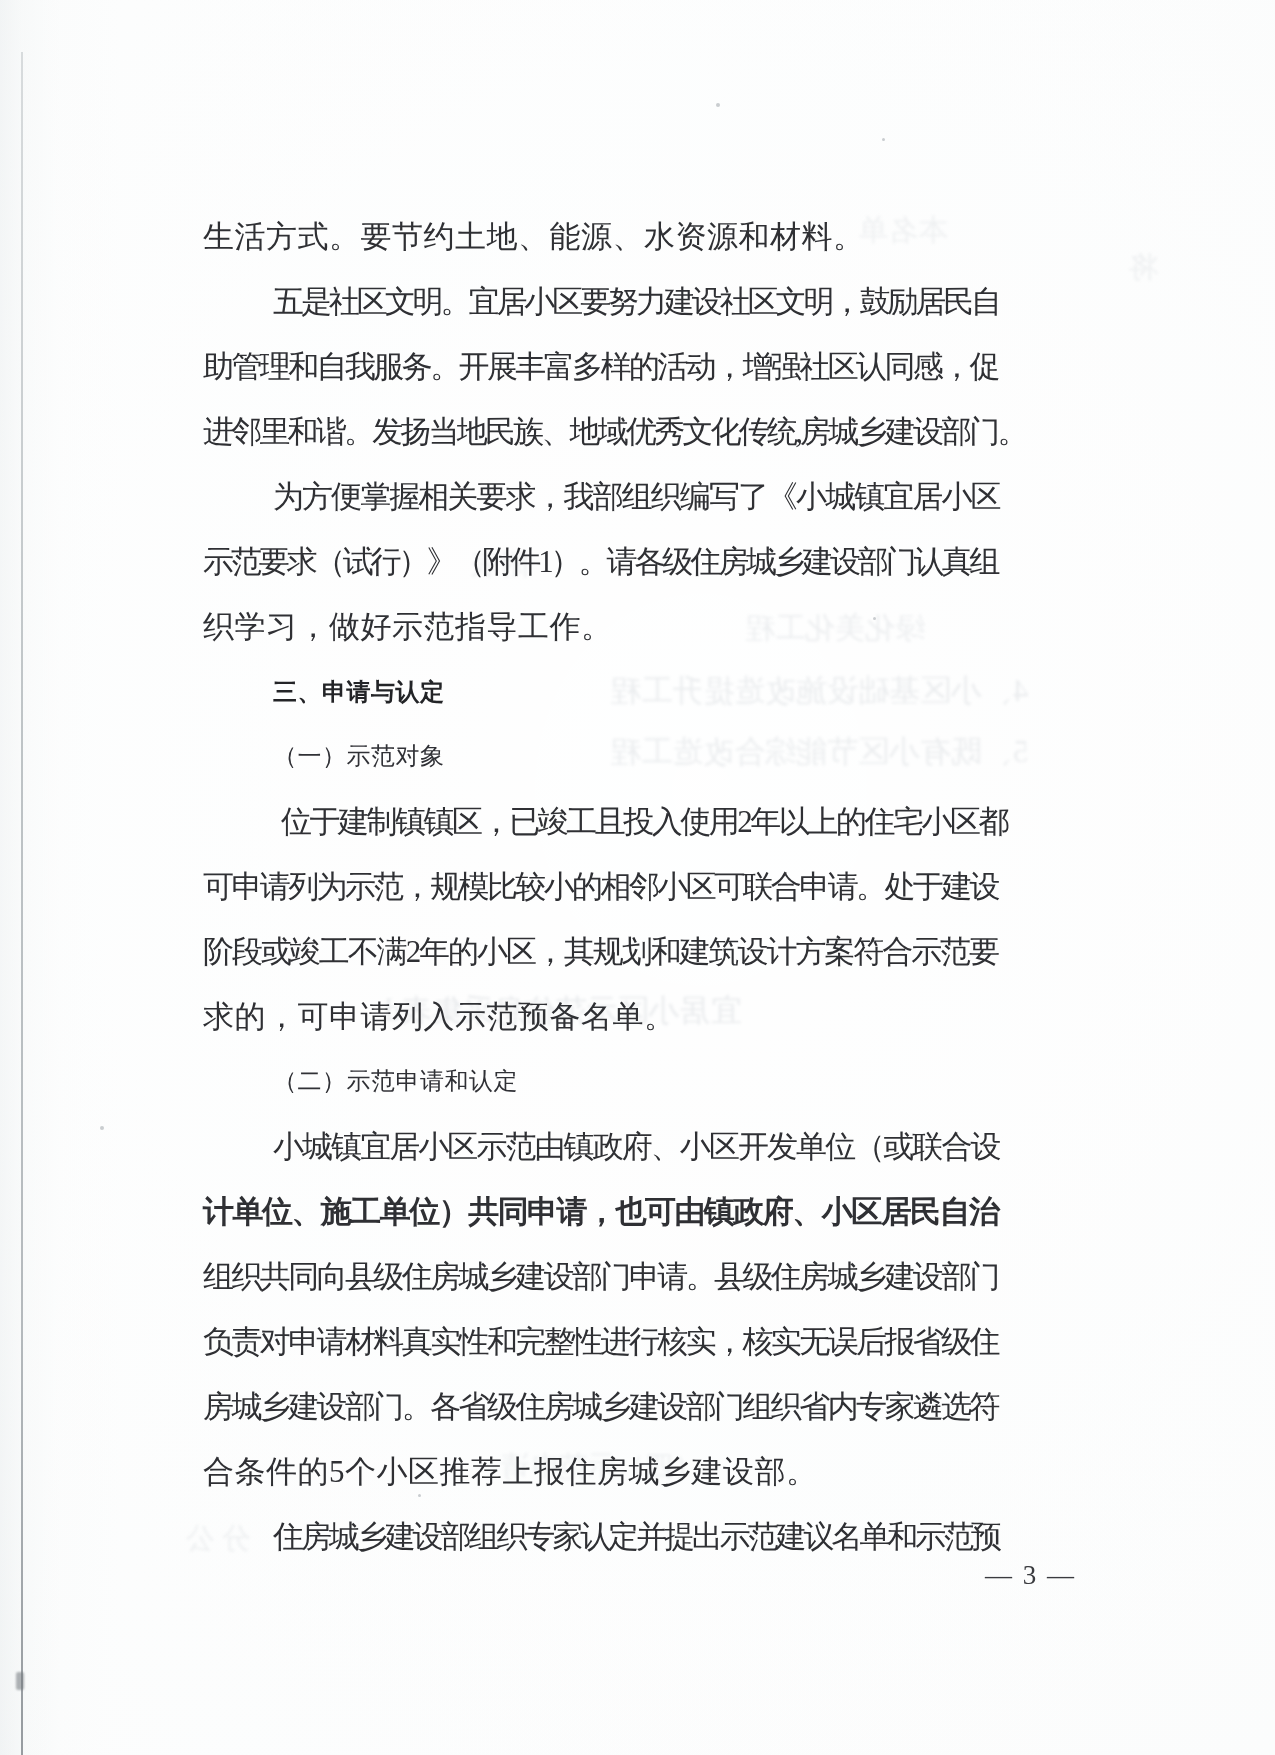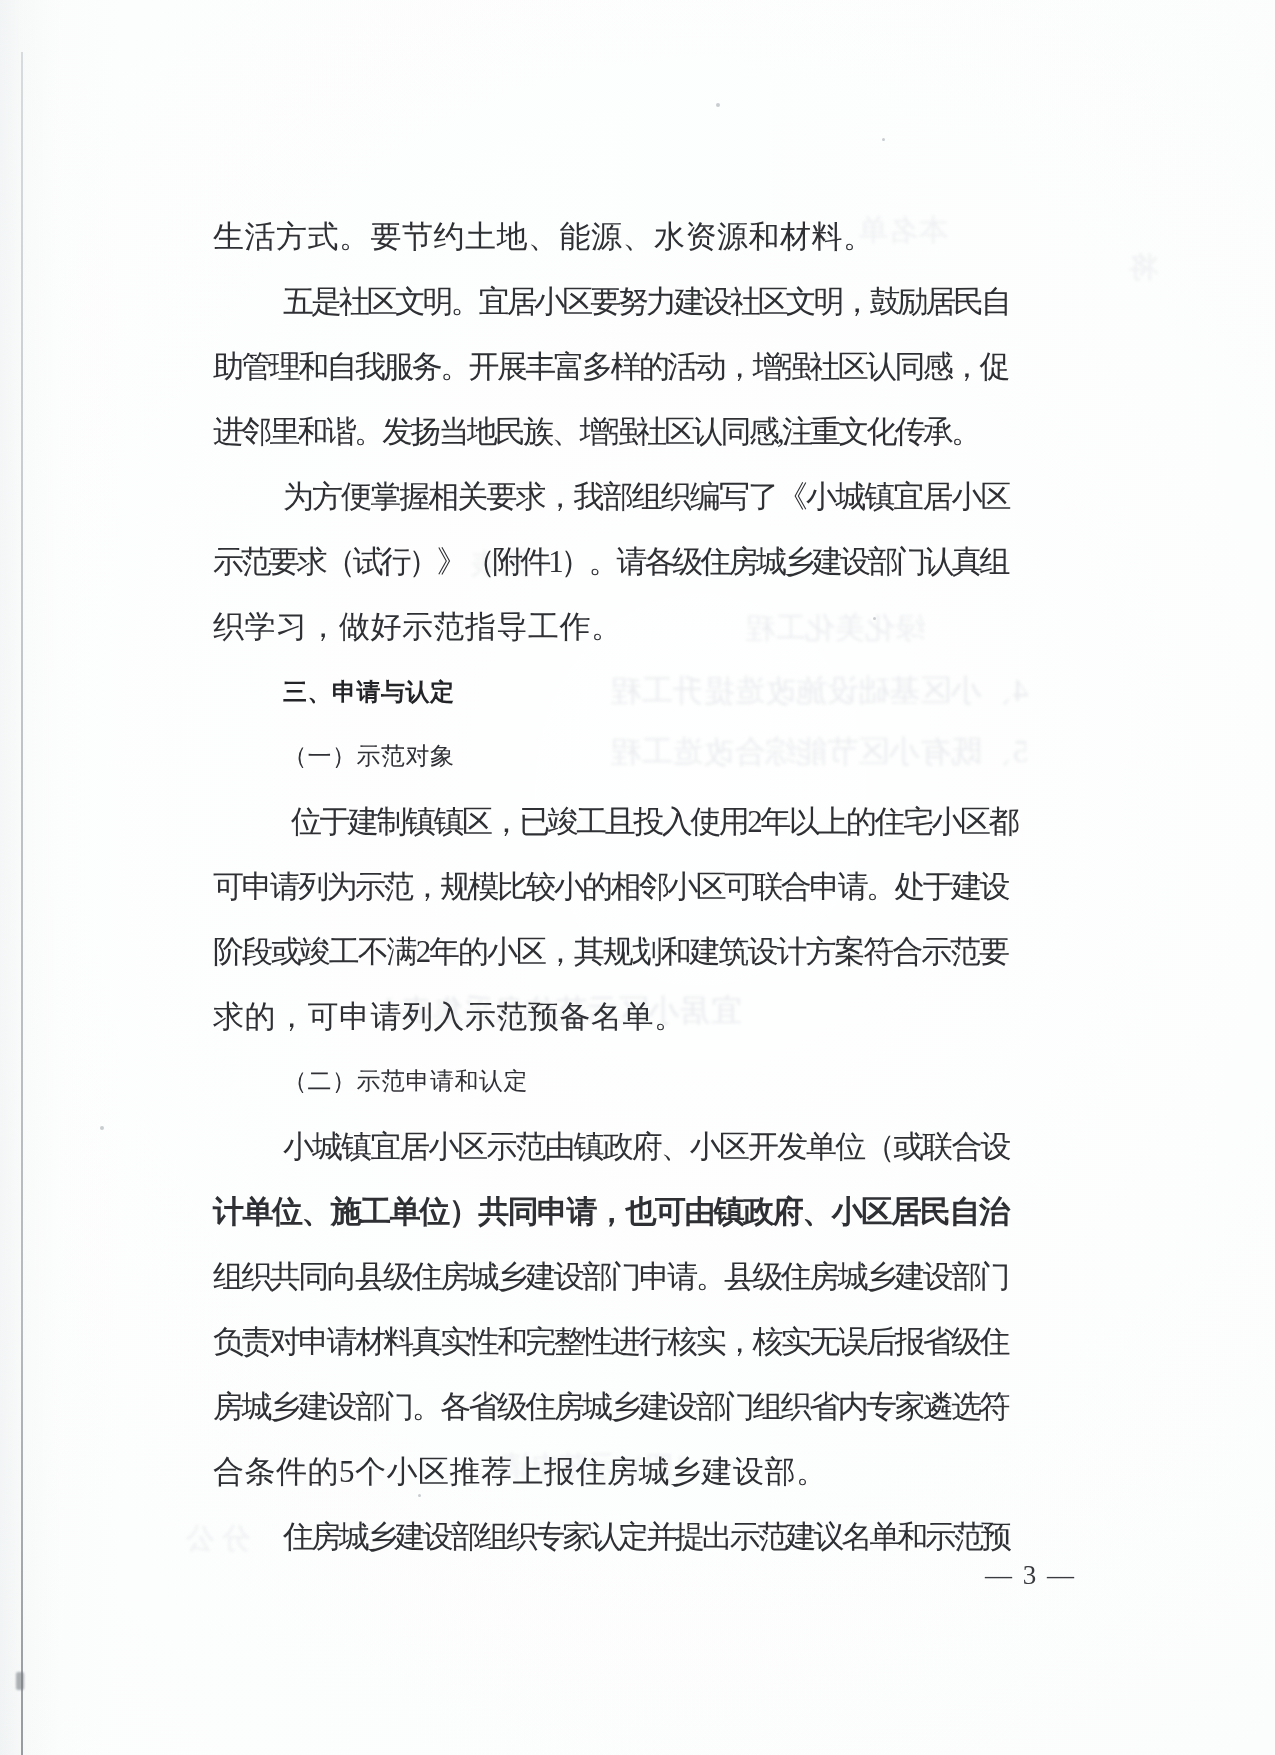--- a/index.html
+++ b/index.html
@@ -17,21 +17,21 @@
   .scan-edge{
     position:absolute;left:21px;top:52px;width:2px;height:1703px;
     background:linear-gradient(180deg,#d2d6d8 0%,#b4babd 40%,#a8aeb2 75%,#868c91 98%);
     opacity:.85;
   }
   .scan-mark{
     position:absolute;left:16px;top:1672px;width:8px;height:18px;
     background:#70767b;border-radius:2px;filter:blur(1px);opacity:.55;
   }
   .textblock{
-    position:absolute;left:213px;top:204px;width:809px;
+    position:absolute;left:203px;top:204px;width:809px;
     color:#2f3034;
   }
   .line{
     height:65px;line-height:65px;font-size:31px;white-space:nowrap;
     letter-spacing:.5px;
   }
   .line .ltext{display:inline-block;white-space:nowrap;}
   .line.indent{padding-left:70px;}
   .line.heading{font-family:"Liberation Sans","DejaVu Sans",sans-serif;font-weight:700;font-size:24px;color:#232427;}
   .line.subheading{font-size:24px;color:#303136;}
@@ -67,21 +67,21 @@
       <div class="speck" style="left: 882px; top: 138px; width: 3px; height: 3px;"></div>
       <div class="speck" style="left: 873px; top: 617px; width: 3px; height: 3px;"></div>
       <div class="speck" style="left: 100px; top: 1126px; width: 4px; height: 4px;"></div>
       <div class="speck" style="left: 418px; top: 1494px; width: 3px; height: 3px;"></div>
     </div>
 
   <div class="textblock" id="textblock">
       <div class="line body"><span class="ltext">生活方式。要节约土地、能源、水资源和材料。</span></div>
       <div class="line body indent"><span class="ltext" style="letter-spacing: -3.07692px;">五是社区文明。宜居小区要努力建设社区文明，鼓励居民自</span></div>
       <div class="line body"><span class="ltext" style="letter-spacing: -2.60714px;">助管理和自我服务。开展丰富多样的活动，增强社区认同感，促</span></div>
-      <div class="line body"><span class="ltext" style="letter-spacing: -2.80172px;">进邻里和谐。发扬当地民族、增强社区认同感,注重文化传承。</span></div>
+      <div class="line body"><span class="ltext" style="letter-spacing: -2.80172px;">进邻里和谐。发扬当地民族、地域优秀文化传统,房城乡建设部门。</span></div>
       <div class="line body indent"><span class="ltext" style="letter-spacing: -1.94px;">为方便掌握相关要求，我部组织编写了《小城镇宜居小区</span></div>
       <div class="line body"><span class="ltext" style="letter-spacing: -3.06897px; font-family: Liberation Serif, serif;">示范要求（试行）》（附件1）。请各级住房城乡建设部门认真组</span></div>
       <div class="line body"><span class="ltext">织学习，做好示范指导工作。</span></div>
       <div class="line heading indent"><span class="ltext">三、申请与认定</span></div>
       <div class="line subheading indent"><span class="ltext">（一）示范对象</span></div>
       <div class="line body indent"><span class="ltext" style="letter-spacing: -2.48077px; margin-left: 8px;">位于建制镇镇区，已竣工且投入使用2年以上的住宅小区都</span></div>
       <div class="line body"><span class="ltext" style="letter-spacing: -2.60714px;">可申请列为示范，规模比较小的相邻小区可联合申请。处于建设</span></div>
       <div class="line body"><span class="ltext" style="letter-spacing: -2.05357px;">阶段或竣工不满2年的小区，其规划和建筑设计方案符合示范要</span></div>
       <div class="line body"><span class="ltext">求的，可申请列入示范预备名单。</span></div>
       <div class="line subheading indent"><span class="ltext">（二）示范申请和认定</span></div>

